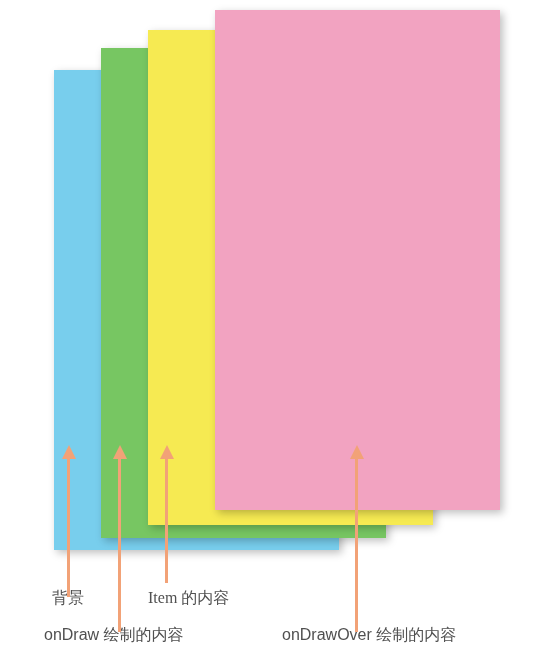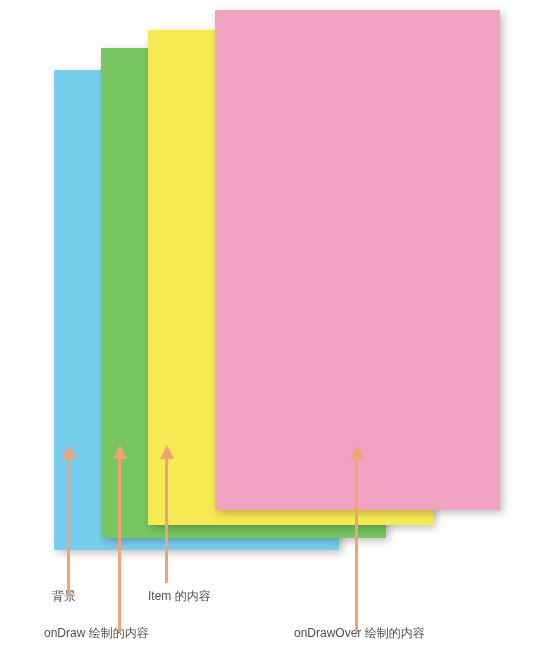--- a/index.html
+++ b/index.html
@@ -62,21 +62,21 @@
     .arrow-head {
       position: absolute;
       width: 0;
       height: 0;
       border-left: 7px solid transparent;
       border-right: 7px solid transparent;
       border-bottom: 14px solid #f2a277;
     }
     .label {
       position: absolute;
-      font-size: 12px;
+      font-size: 16px;
       color: #505050;
       white-space: nowrap;
     }
   </style>
 </head>
 <body>
 
 <div class="layer layer-bg"></div>
 <div class="layer layer-ondraw"></div>
 <div class="layer layer-item"></div>
@@ -96,15 +96,15 @@
   <div class="arrow-head" style="left: -5.5px; top: 0;"></div>
   <div class="arrow-line" style="left: 0; top: 12px; height: 126px;"></div>
 </div>
 
 <div class="arrow" style="left: 355px; top: 445px;">
   <div class="arrow-head" style="left: -5.5px; top: 0;"></div>
   <div class="arrow-line" style="left: 0; top: 12px; height: 175px;"></div>
 </div>
 
 <div class="label" style="left: 52px; top: 588px;">背景</div>
-<div class="label" style="left: 148px; top: 588px;">Item 的内容</div>
+<div class="label" style="left: 148px; top: 588px; font-family: Liberation Serif, serif;">Item 的内容</div>
 <div class="label" style="left: 44px; top: 625px;">onDraw 绘制的内容</div>
-<div class="label" style="left: 294px; top: 625px;">onDrawOver 绘制的内容</div>
+<div class="label" style="left: 282px; top: 625px;">onDrawOver 绘制的内容</div>
 
 </body></html>

